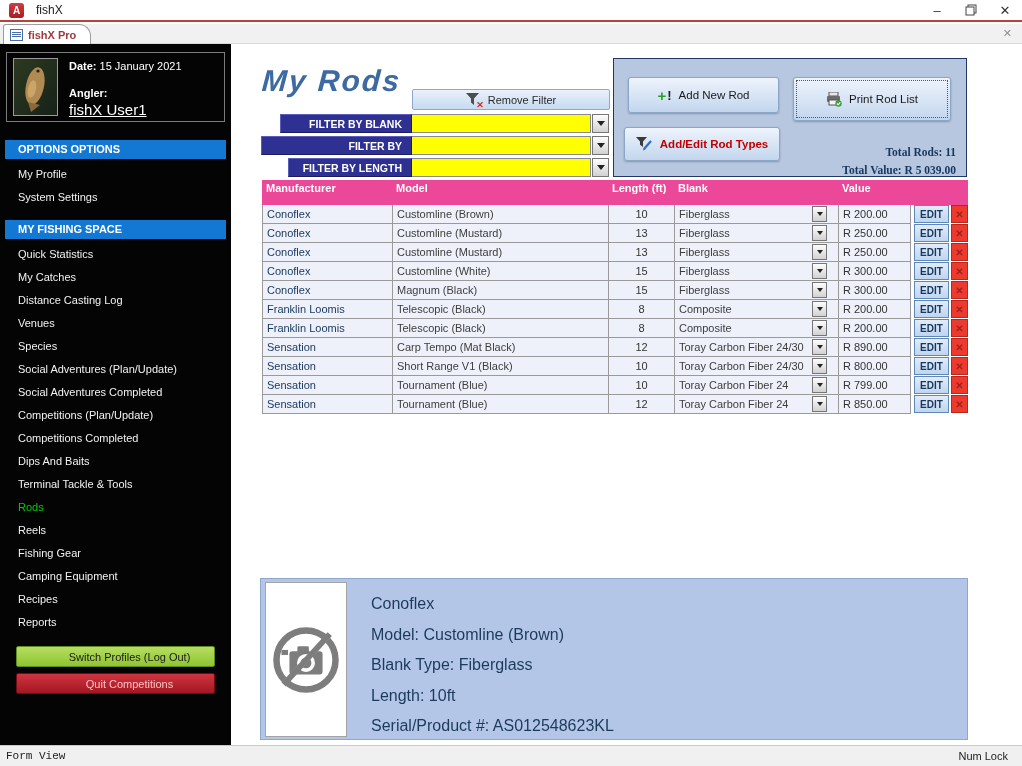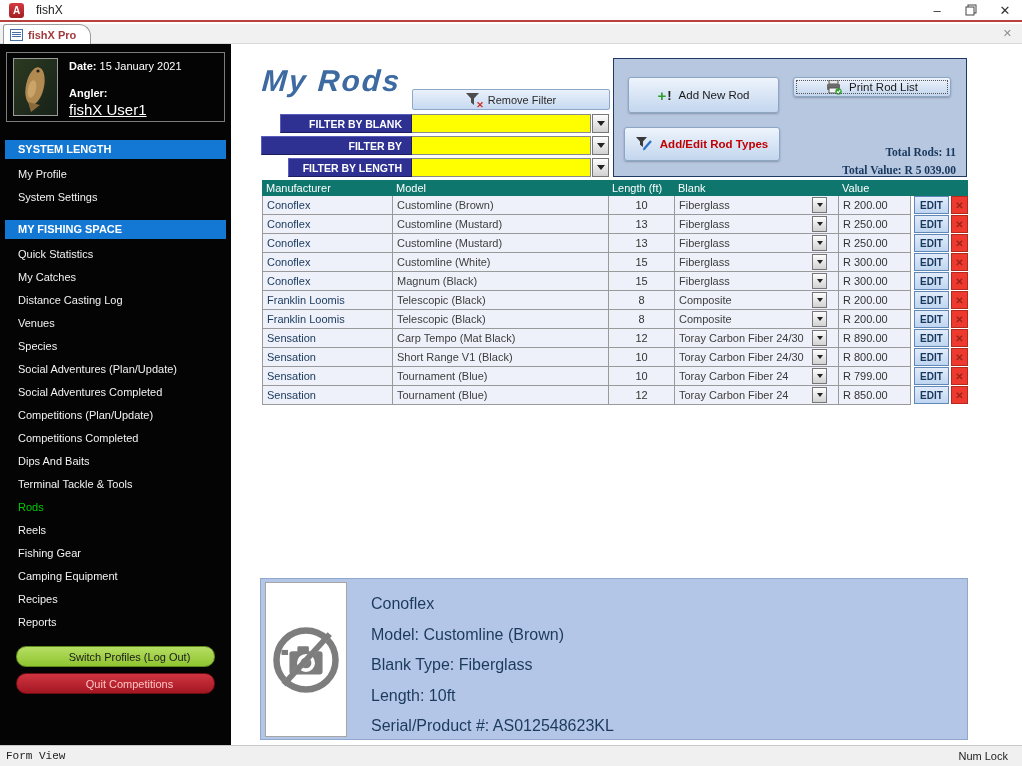--- a/index.html
+++ b/index.html
@@ -38,21 +38,21 @@
   .angler-label { position:absolute; left:62px; top:34px; font-size:11px; font-weight:bold; }
   .angler-value { position:absolute; left:62px; top:48px; font-size:15px;text-decoration:underline; }
   .menu { position:absolute; left:0; top:96px; width:231px; }
   .menu-header { margin:0 5px 0 5px; height:19px; line-height:19px; background:#1377d4; color:#fff;
                  font-size:11px; font-weight:bold; padding-left:13px; }
   .menu-item { margin:8px 0 0 18px; font-size:11px; height:15px; line-height:15px; color:#f2f2f2; cursor:default; }
   .menu-item.active { color:#00cc00; }
   .menu-header + .menu-item { margin-top:8px; }
   .menu .menu-header:not(:first-child) { margin-top:15px; }
   .side-btn { position:absolute; left:16px; width:199px; height:21px; font-size:11px;
-              display:flex; align-items:center; justify-content:center; border-radius:10px; cursor:default;padding-left:28px; }
+              display:flex; align-items:center; justify-content:center; border-radius:2px; cursor:default;padding-left:28px; }
   .btn-switch { top:602px; background:linear-gradient(#b5de62,#90c431); border:1px solid #5f8a1d; color:#1a1a1a; }
   .btn-quit { top:629px; background:linear-gradient(#cf3440,#a31722); border:1px solid #6e0d14; color:#ffc2c2; }
 
   
   .main { position:absolute; left:231px; top:44px; width:791px; height:701px; background:#fff; }
   .page-title { position:absolute; left:31px; top:20px; font-size:30px; font-style:italic; font-weight:bold;
                 color:#3e6aa2; letter-spacing:2px; transform:skewX(-4deg); }
 
   .btn-remove-filter { position:absolute; left:181px; top:45px; width:198px; height:21px;
                        background:linear-gradient(#eaf1fb,#c7daf1); border:1px solid #8ea8c8; border-radius:2px;
@@ -72,32 +72,32 @@
                border:1px solid #767676; display:flex; align-items:center; justify-content:center; }
   .tri-down { width:0; height:0; border-left:4px solid transparent; border-right:4px solid transparent;
               border-top:5px solid #222; }
 
   .action-panel { position:absolute; left:382px; top:14px; width:354px; height:119px;
                   background:#b7c7e0; border:1px solid #1f3864; }
   .panel-btn { position:absolute; background:linear-gradient(#eef4fc,#c3d6ee); border:1px solid #8ca6c5;
                border-radius:3px; display:flex; align-items:center; justify-content:center;
                font-size:11.5px; color:#1a1a1a; box-shadow:0 1px 2px rgba(0,0,0,.25); }
   .btn-add-rod { left:14px; top:18px; width:151px; height:36px; }
-  .btn-print { left:179px; top:18px; width:158px; height:20px; outline:1px dotted #555; outline-offset:-4px;text-align:right; }
+  .btn-print { left:179px; top:18px; width:158px; height:44px; outline:1px dotted #555; outline-offset:-4px;text-align:right; }
   .btn-add-edit { left:10px; top:68px; width:156px; height:34px; color:#c00000; font-weight:bold; }
   .plus-glyph { color:#2f9e2f; font-weight:bold; font-size:15px; margin-right:1px; }
   .bang-glyph { color:#222; font-weight:bold; font-size:13px; margin-right:7px; }
   .icon-sp { margin-right:7px; display:inline-flex; }
   .totals { position:absolute; right:10px; top:84px; text-align:right; font-size:11.5px; font-weight:bold;
             color:#17375d; line-height:18px;font-family:Liberation Serif, serif; }
 
   
   .rod-table { position:absolute; left:31px; top:136px; width:706px; }
-  .thead { display:flex; width:706px; height:16px; background:#0f766e; color:#fff;
-           font-size:11px; font-weight:normal; }
+  .thead { display:flex; width:706px; height:25px; background:#ec4899; color:#fff;
+           font-size:11px; font-weight:bold; }
   .thead .hc { padding-left:4px; line-height:16px; white-space:nowrap; }
   .hc-man { width:130px; } .hc-mod { width:216px; } .hc-len { width:66px; }
   .hc-blk { width:164px; } .hc-val { width:130px; }
   .trow { display:flex; width:706px; height:19px; }
   .cells { display:flex; border-left:1px solid #9a9a9a; }
   .tc { background:#eef1f9; border-right:1px solid #9a9a9a; border-bottom:1px solid #9a9a9a;
         font-size:11px; line-height:18px; padding:0 4px; white-space:nowrap; overflow:hidden; }
   .tc-man { width:130px; color:#17375d; }
   .tc-mod { width:216px; color:#3d3d3d; }
   .tc-len { width:66px; text-align:center; color:#333; }
@@ -174,21 +174,21 @@
       </svg>
     </div>
     <div class="profile-text">
       <b>Date:</b>
       <span>15 January 2021</span>
     </div>
     <div class="angler-label">Angler:</div>
     <div class="angler-value">fishX User1</div>
   </div>
   <div class="menu" id="sidebar-menu">
-      <div class="menu-header">SYSTEM LENGTH</div>
+      <div class="menu-header">OPTIONS OPTIONS</div>
       <div class="menu-item">My Profile</div>
       <div class="menu-item">System Settings</div>
       <div class="menu-header">MY FISHING SPACE</div>
       <div class="menu-item">Quick Statistics</div>
       <div class="menu-item">My Catches</div>
       <div class="menu-item">Distance Casting Log</div>
       <div class="menu-item">Venues</div>
       <div class="menu-item">Species</div>
       <div class="menu-item">Social Adventures (Plan/Update)</div>
       <div class="menu-item">Social Adventures Completed</div>

